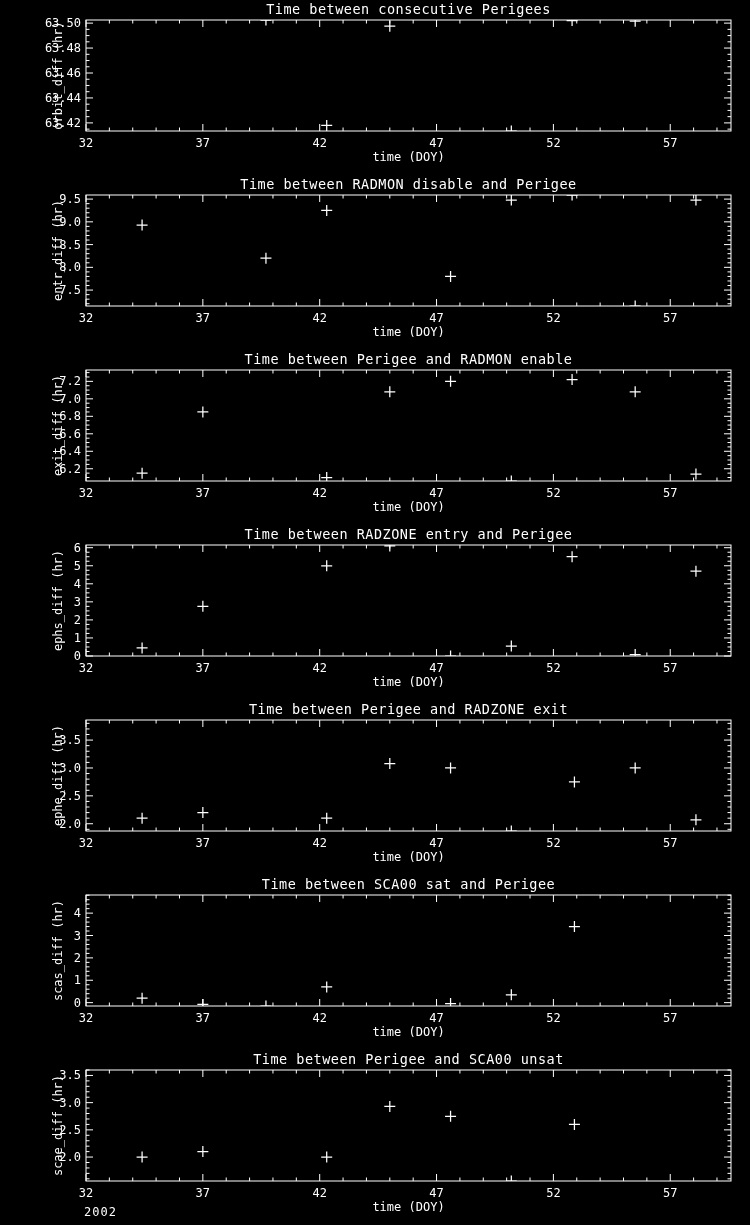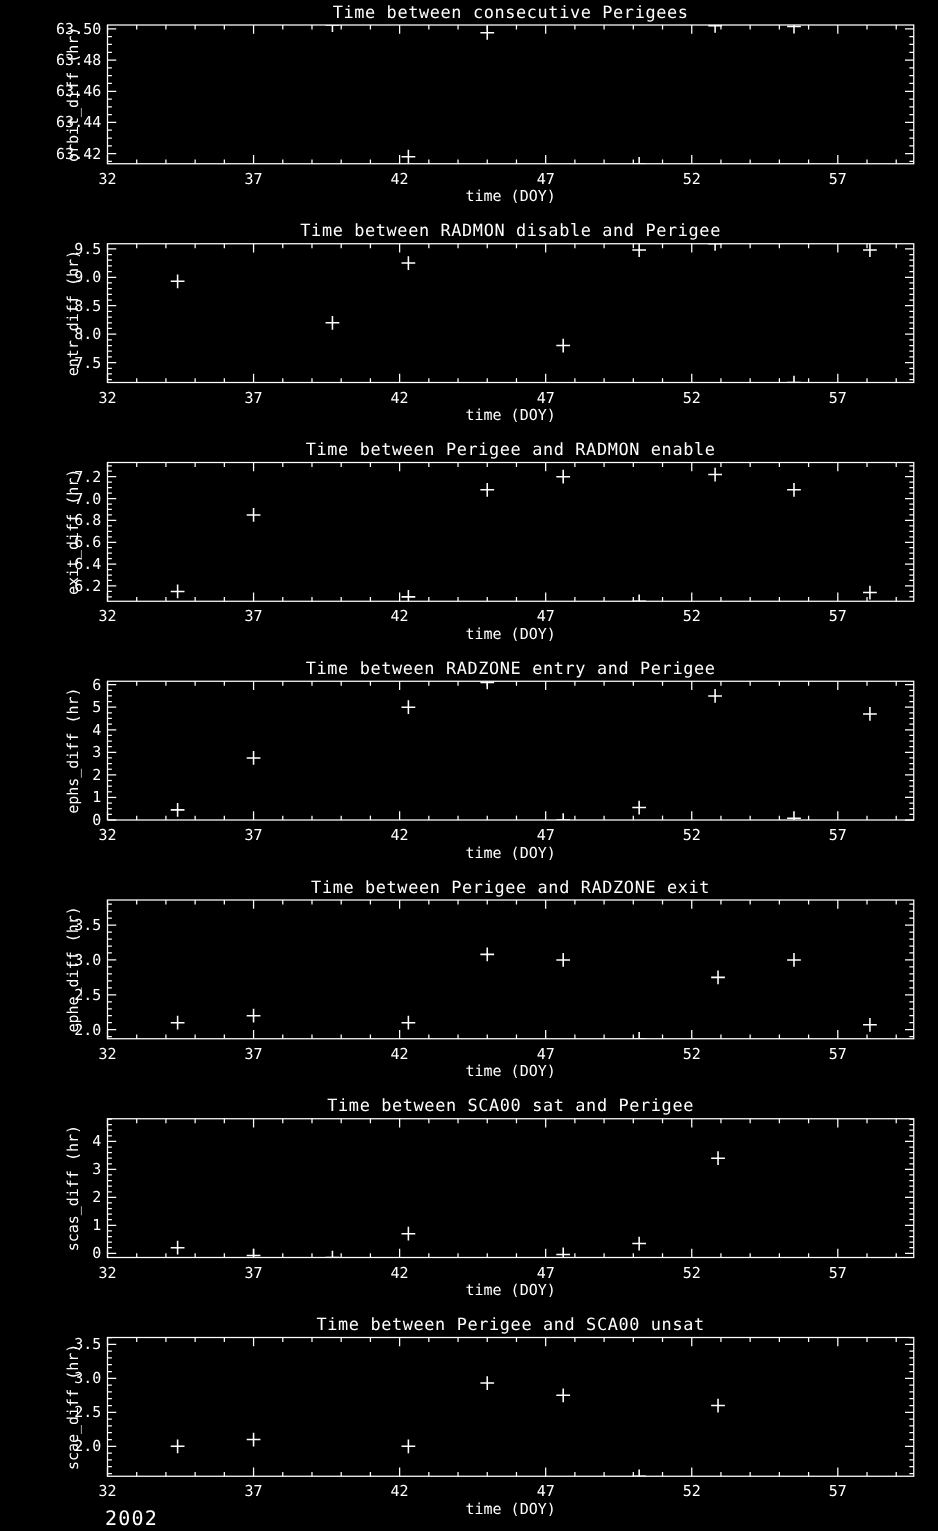--- a/index.html
+++ b/index.html
@@ -9,21 +9,21 @@
     font-family:"DejaVu Sans Mono", monospace;
   }
   main[data-name="plots-container"]{position:absolute;top:0;left:0;width:750px;height:1225px;}
   svg.plot{display:block;position:absolute;left:0;width:750px;height:175px;}
   svg.plot text{font-family:"DejaVu Sans Mono", monospace;}
   svg.plot .title{font-size:13.5px;letter-spacing:0.5px;}
   svg.plot .tick{font-size:12px;}
   svg.plot .axlab{font-size:12px;}
   #year{
     position:absolute;left:84px;top:1205px;
-    color:#fff;font-size:16px;letter-spacing:1px;
+    color:#fff;font-size:12px;letter-spacing:1px;
   }
 </style>
 </head>
 <body>
 
 <main data-name="plots-container">
     <svg class="plot" width="750" height="175" viewBox="0 0 750 175" data-name="chart-1" style="top: 0px;">
       <rect x="86" y="20" width="645" height="111" fill="none" stroke="#ffffff" stroke-width="1" data-name="plot-frame"></rect>
       <g stroke="#ffffff" stroke-width="1" data-name="axis-ticks">
         <line x1="86" y1="131" x2="86" y2="124"></line>

